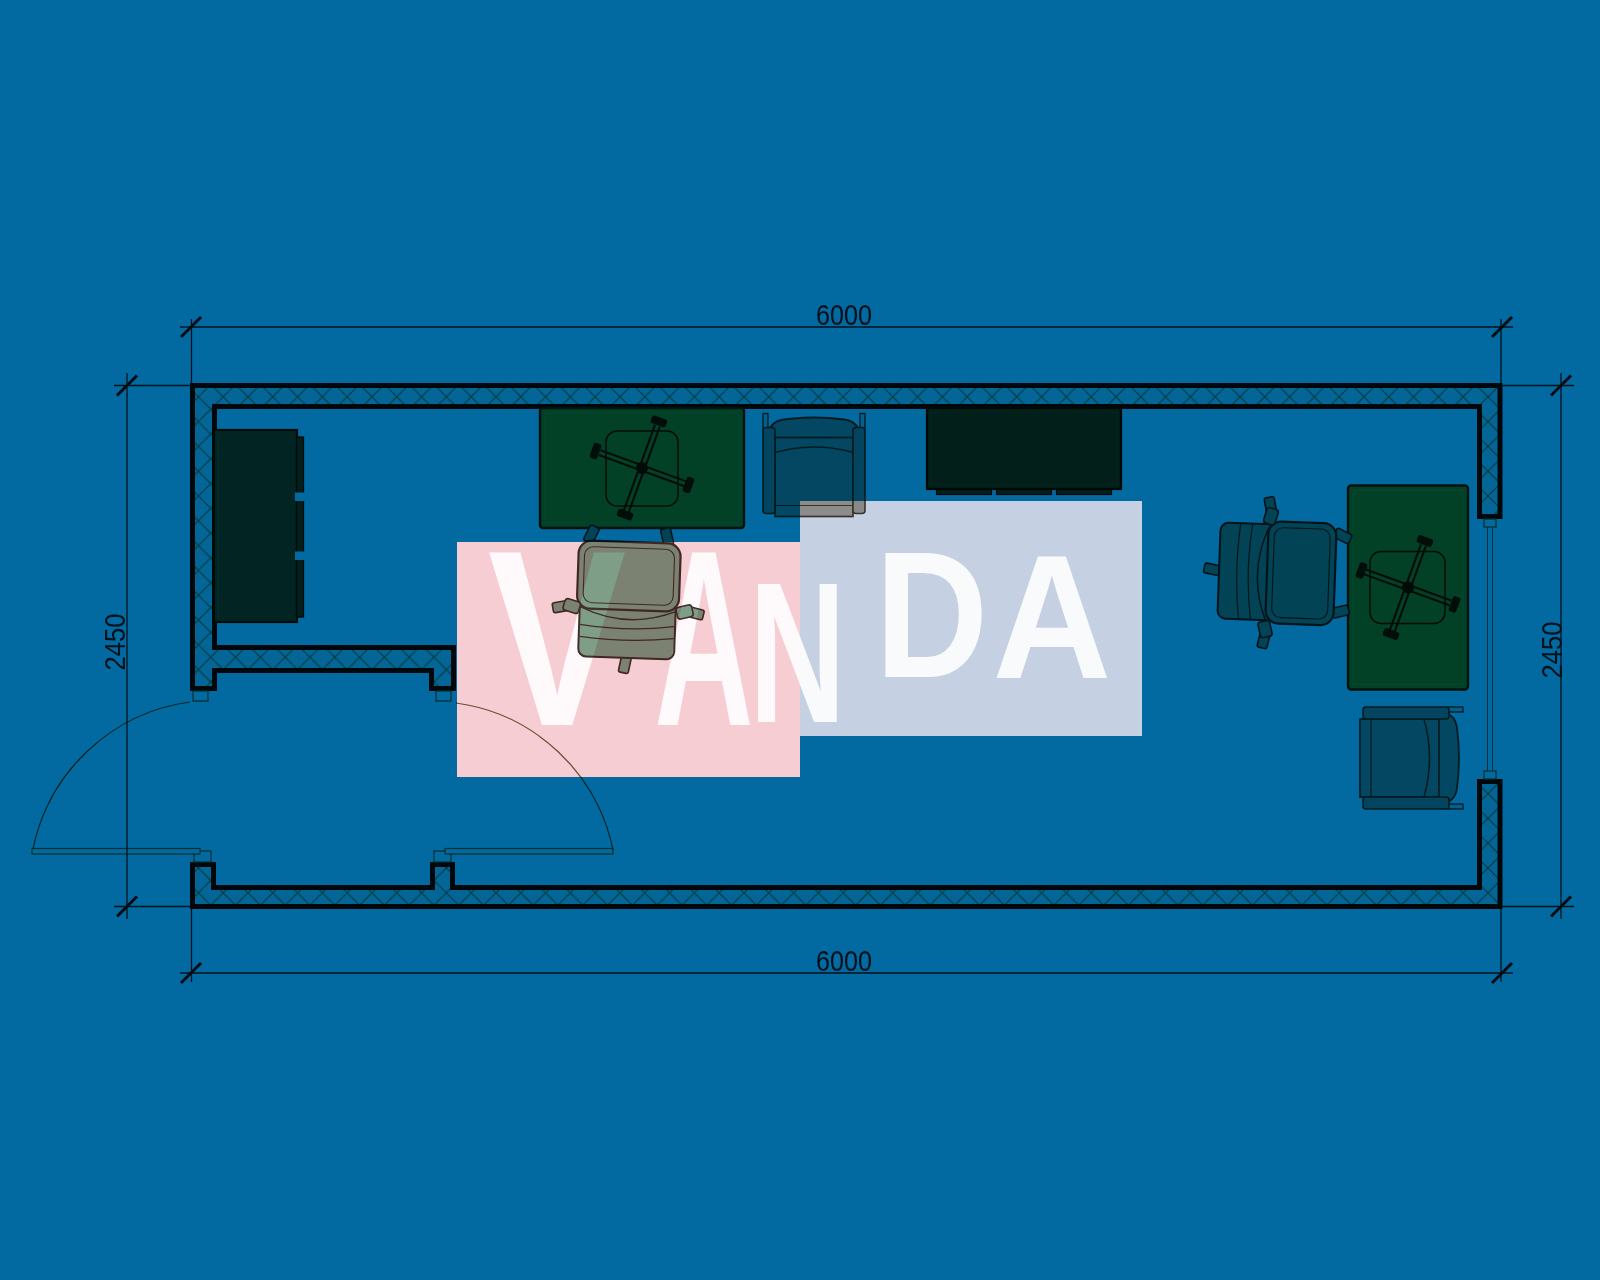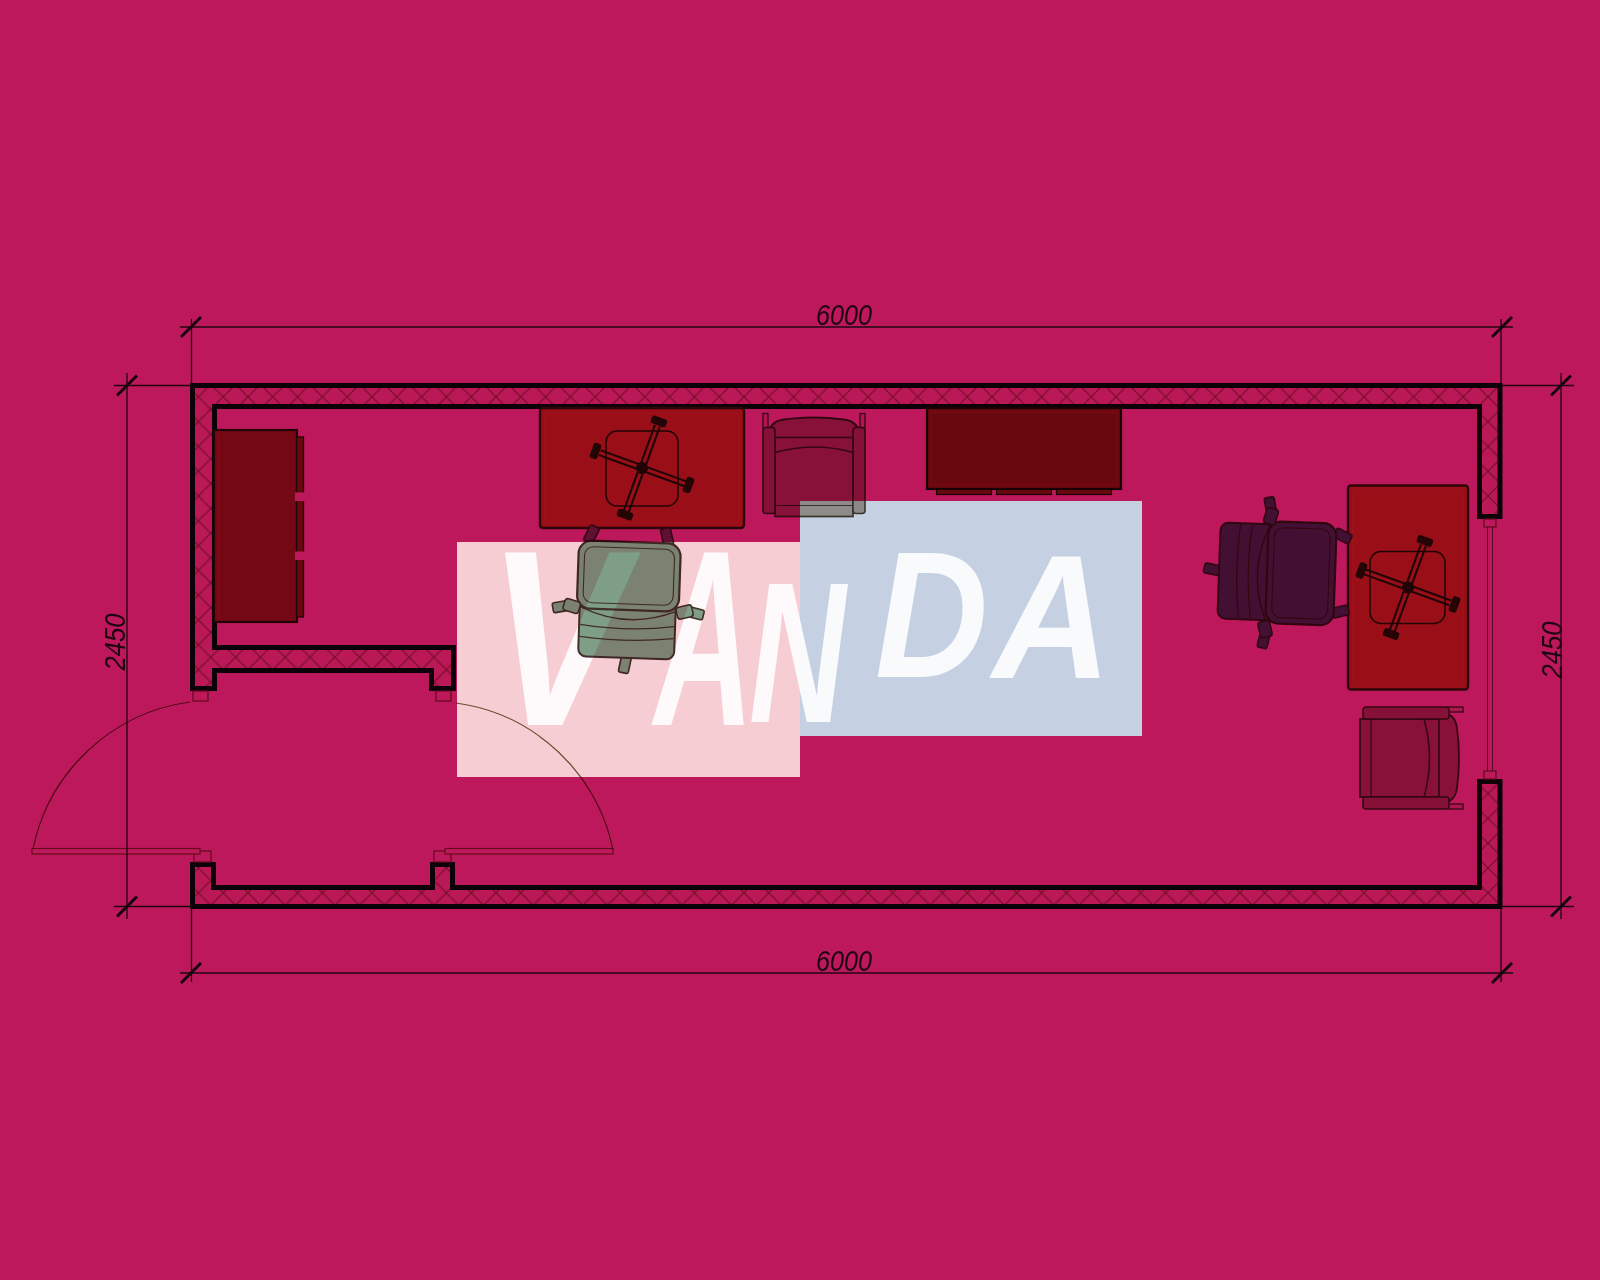--- a/index.html
+++ b/index.html
@@ -1,17 +1,17 @@
 <!DOCTYPE html>
 <html><head>
 <meta charset="utf-8">
 <style>
   html,body{margin:0;padding:0;background:#ffffff;}
-  #page{position:relative;width:1600px;height:1280px;background:#be185d;overflow:hidden;
-        font-family:"Liberation Sans",sans-serif;font-style:italic;}
+  #page{position:relative;width:1600px;height:1280px;background:#0369a1;overflow:hidden;
+        font-family:"Liberation Sans",sans-serif;}
 </style>
 </head>
 <body>
 <div id="page">
 <svg width="1600" height="1280" viewBox="0 0 1600 1280" xmlns="http://www.w3.org/2000/svg">
 <defs>
   <pattern id="hatch" width="24.8" height="24.8" patternUnits="userSpaceOnUse">
     <rect width="24.8" height="24.8" fill="#fbf8f0"></rect>
     <path d="M0 0 L24.8 24.8 M24.8 0 L0 24.8 M-12.4 12.4 L12.4 -12.4 M12.4 37.2 L37.2 12.4" stroke="#96855a" stroke-width="1.05"></path>
   </pattern>

